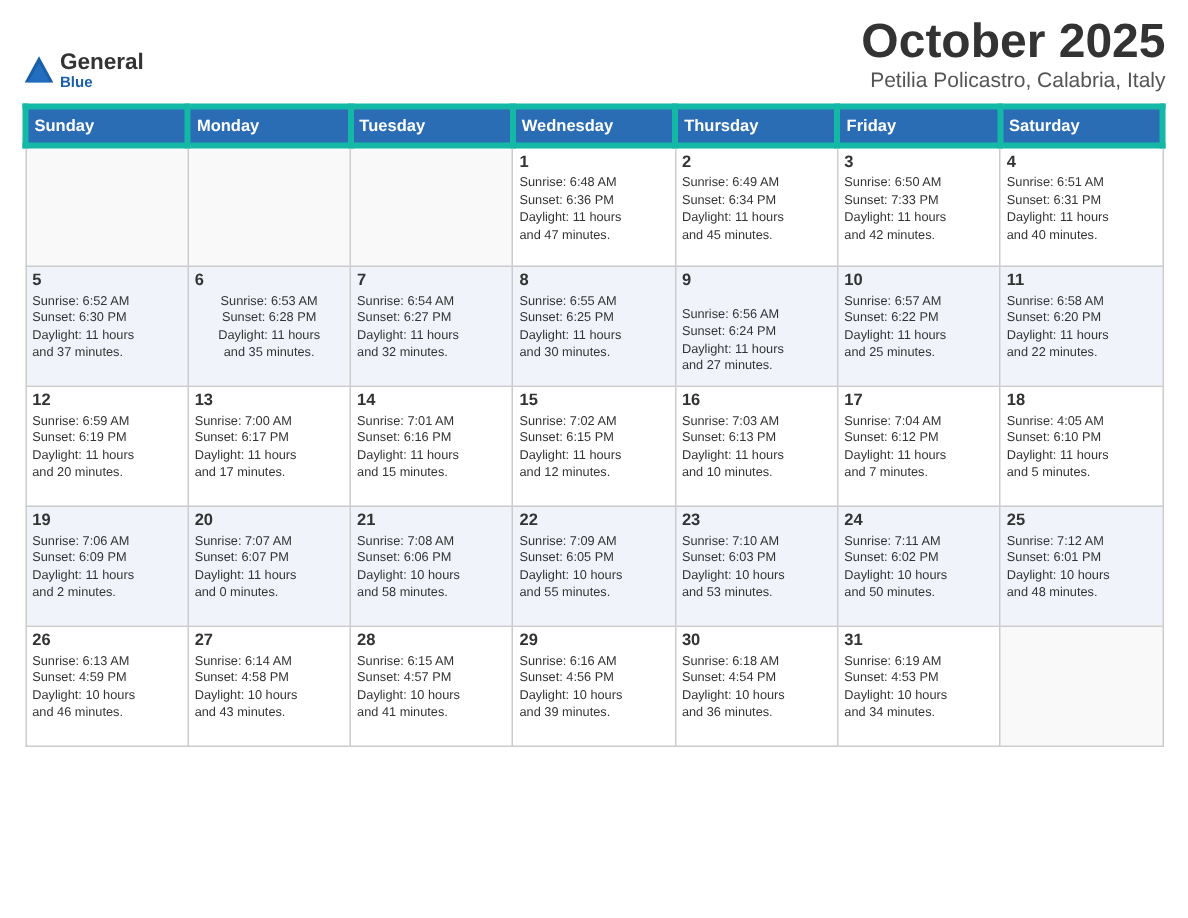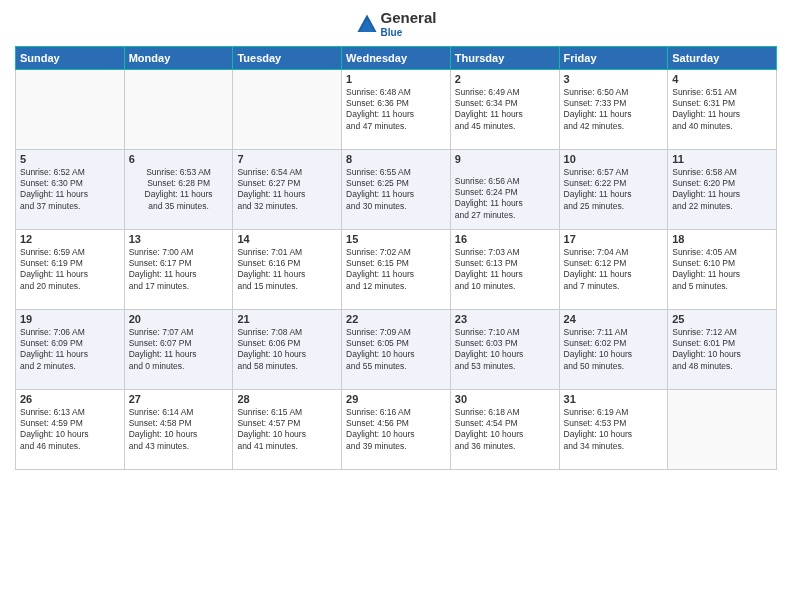--- a/index.html
+++ b/index.html
@@ -9,24 +9,23 @@
       width: 792px;
       height: 612px;
       overflow: hidden;
     }
     .container {
       width: 792px;
       padding: 10px 15px 10px 15px;
     }
     .header-row {
       display: flex;
-      align-items: center;
+      align-items: flex-end;
       justify-content: space-between;
       margin-bottom: 8px;
-      flex-direction: column;
     }
     .logo {
       display: flex;
       align-items: center;
     }
     .logo-text {
       display: flex;
       flex-direction: column;
       line-height: 1.1;
     }
@@ -63,21 +62,21 @@
       border-collapse: collapse;
       table-layout: fixed;
     }
     .calendar th {
       background-color: #2a6db5;
       color: #fff;
       font-size: 11px;
       font-weight: bold;
       padding: 5px 4px;
       text-align: left;
-      border: 1px solid #14b8a6;
+      border: 4px solid #14b8a6;
     }
     .calendar td {
       border: 1px solid #ccc;
       vertical-align: top;
       padding: 3px 4px;
       font-size: 9px;
       color: #333;
       height: 80px;
       background: #fff;
     }
@@ -117,20 +116,24 @@
   <div class="header-row">
     <div class="logo">
       <svg class="logo-icon" viewBox="0 0 30 30" xmlns="http://www.w3.org/2000/svg">
         <polygon points="15,2 28,26 2,26" fill="#1a5fa8"></polygon>
         <polygon points="15,8 25,26 5,26" fill="#2a7bd4" opacity="0.5"></polygon>
       </svg>
       <div class="logo-text">
         <span class="logo-general">General</span>
         <span class="logo-blue">Blue</span>
       </div>
+    </div>
+    <div class="title-block">
+      <div class="month-title">October 2025</div>
+      <div class="location-subtitle">Petilia Policastro, Calabria, Italy</div>
     </div>
   </div>
 
   <table class="calendar">
     <thead>
       <tr>
         <th>Sunday</th>
         <th>Monday</th>
         <th>Tuesday</th>
         <th>Wednesday</th>

